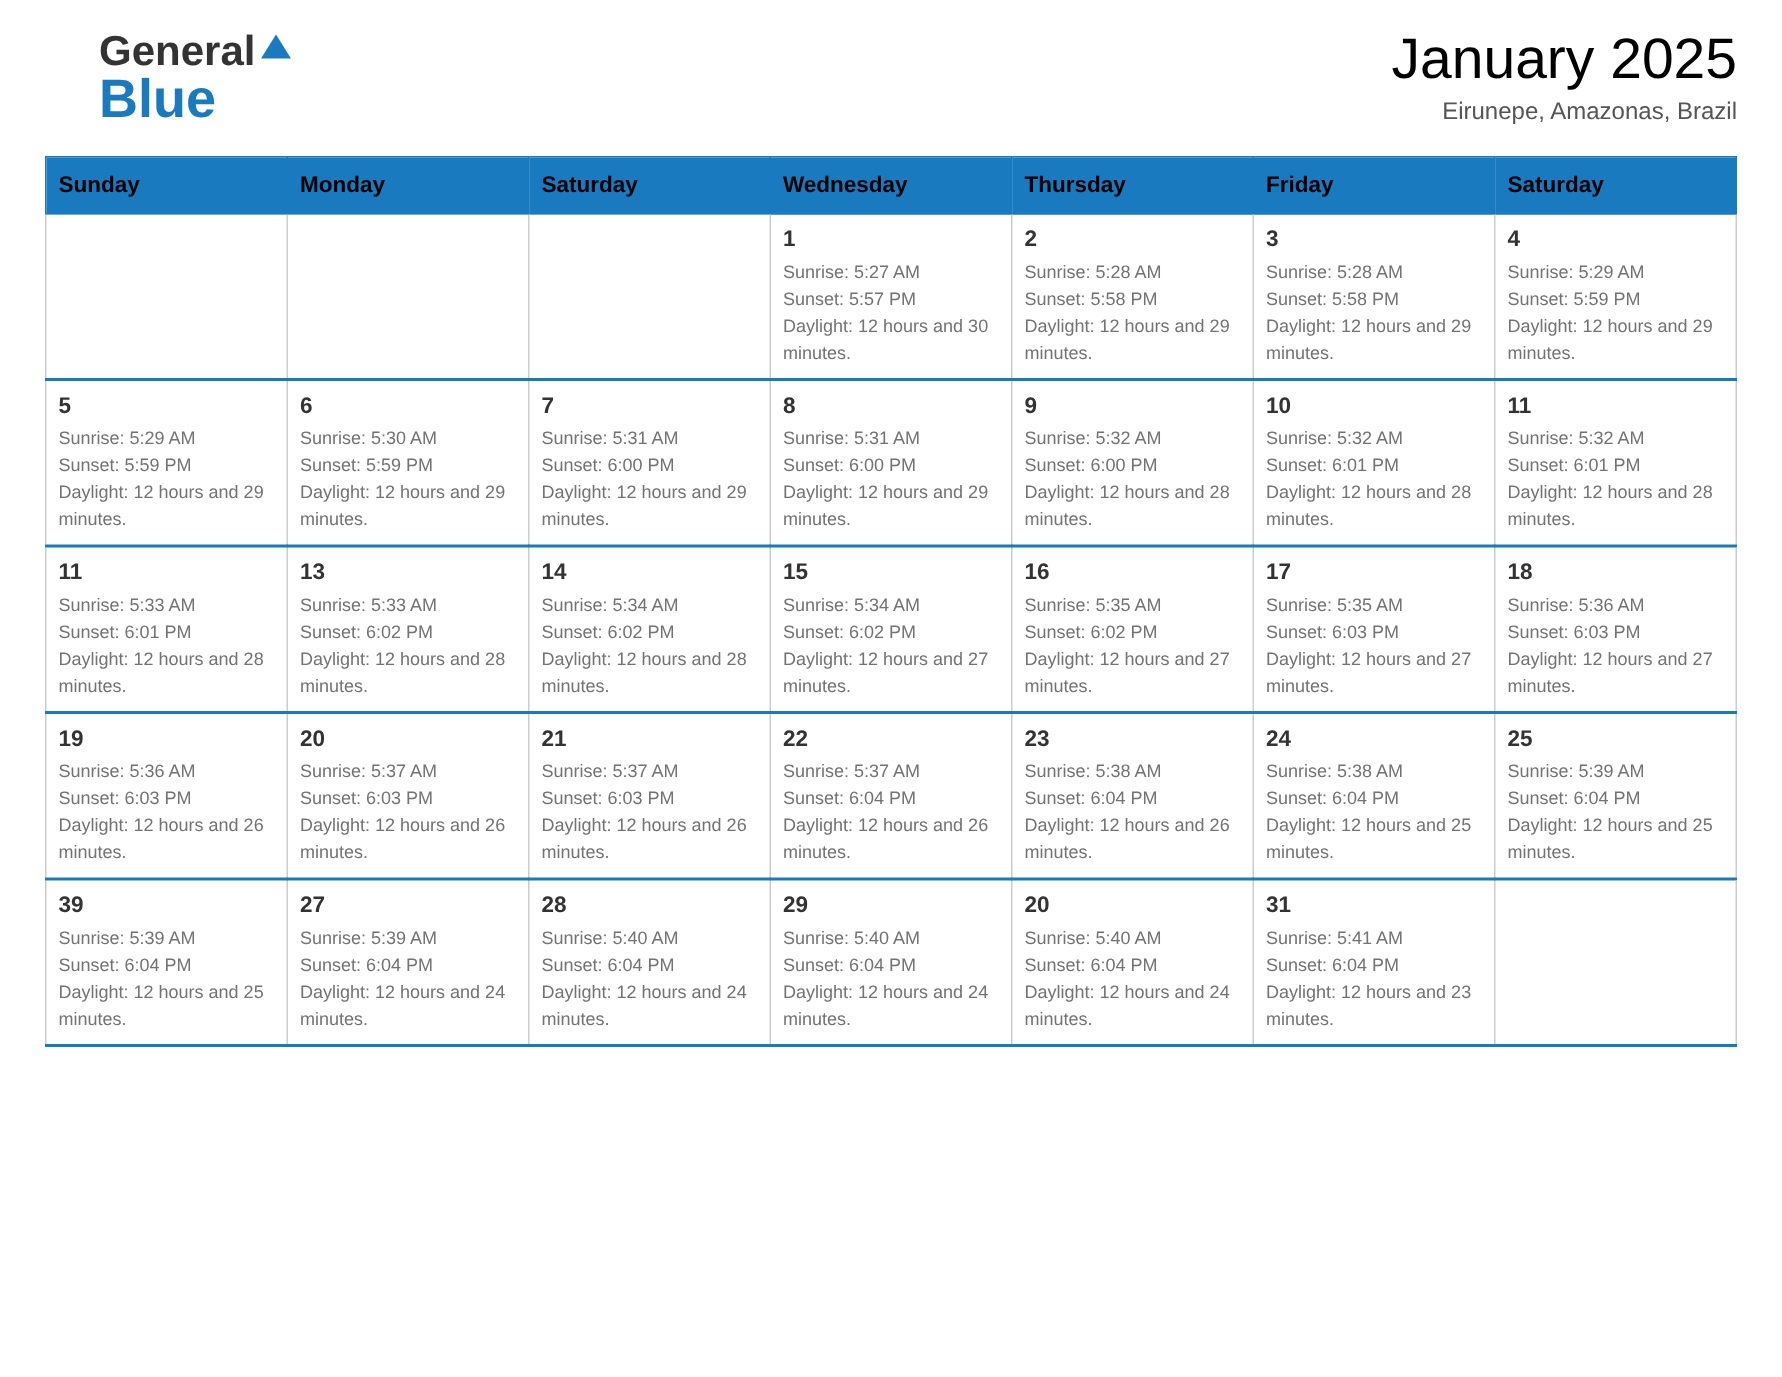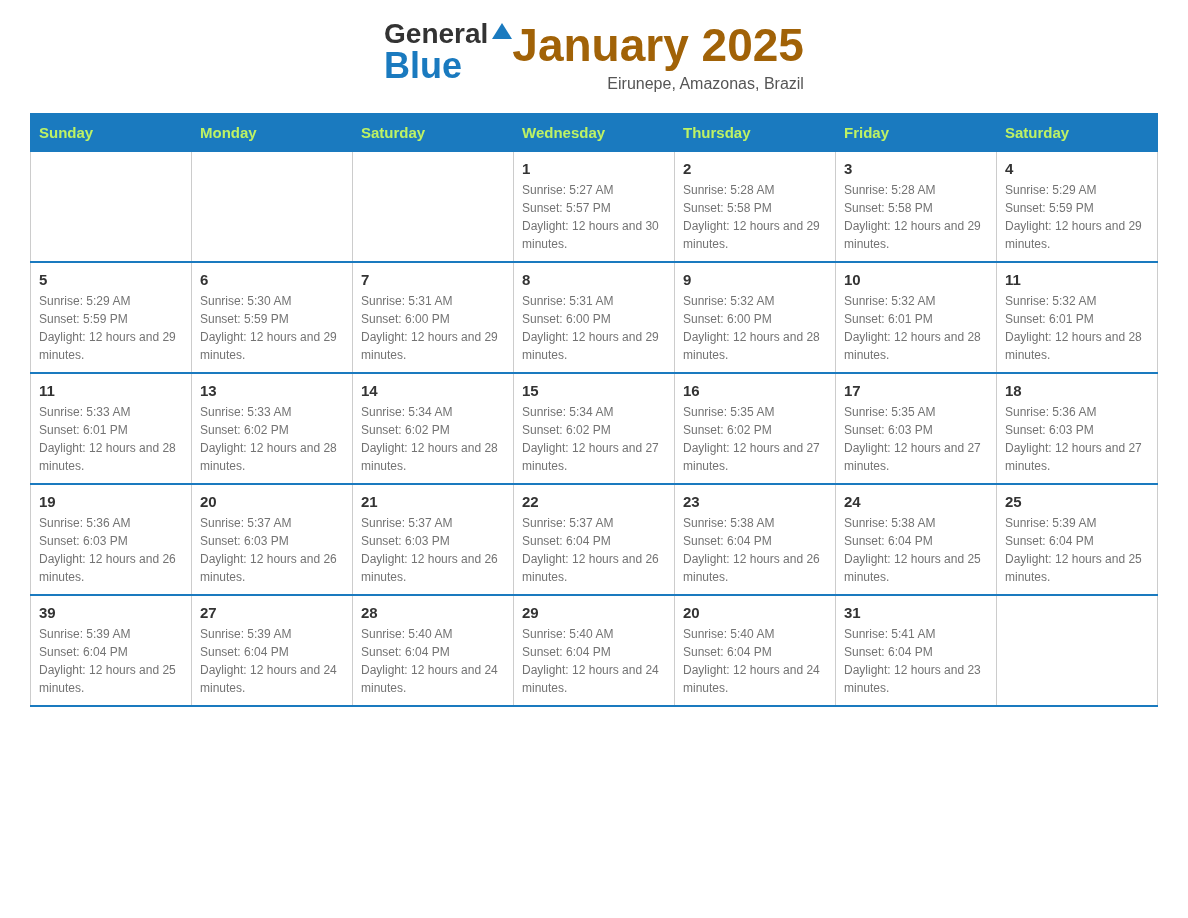--- a/index.html
+++ b/index.html
@@ -4,23 +4,24 @@
   <style>
     * { box-sizing: border-box; margin: 0; padding: 0; }
     body {
       font-family: Arial, Helvetica, sans-serif;
       background: #ffffff;
       color: #333;
       padding: 20px 30px;
     }
     .header {
       display: flex;
-      justify-content: center;
+      justify-content: space-between;
       align-items: flex-start;
       margin-bottom: 20px;
+      margin-left: 36px;
     }
     .logo {
       display: flex;
       flex-direction: column;
       line-height: 1;
     }
     .logo-general {
       font-size: 28px;
       font-weight: bold;
       color: #333;
@@ -29,37 +30,37 @@
       font-size: 36px;
       font-weight: bold;
       color: #1a7abf;
       display: flex;
       align-items: center;
     }
     .title-area {
       text-align: right;
     }
     .calendar-title {
-      font-size: 46px;
-      font-weight: bold;
-      color: #a16207;
+      font-size: 38px;
+      font-weight: normal;
+      color: #000000;
       line-height: 1.1;
     }
     .calendar-subtitle {
       font-size: 16px;
       color: #555;
       margin-top: 4px;
     }
     .calendar {
       width: 100%;
       border-collapse: collapse;
     }
     .calendar thead tr th {
       background-color: #1a7abf;
-      color: #bef264;
+      color: #000000;
       font-size: 15px;
       font-weight: bold;
       padding: 10px 8px;
       text-align: left;
       border: 1px solid #1a7abf;
     }
     .calendar tbody tr td {
       vertical-align: top;
       padding: 8px;
       border: 1px solid #ccc;

